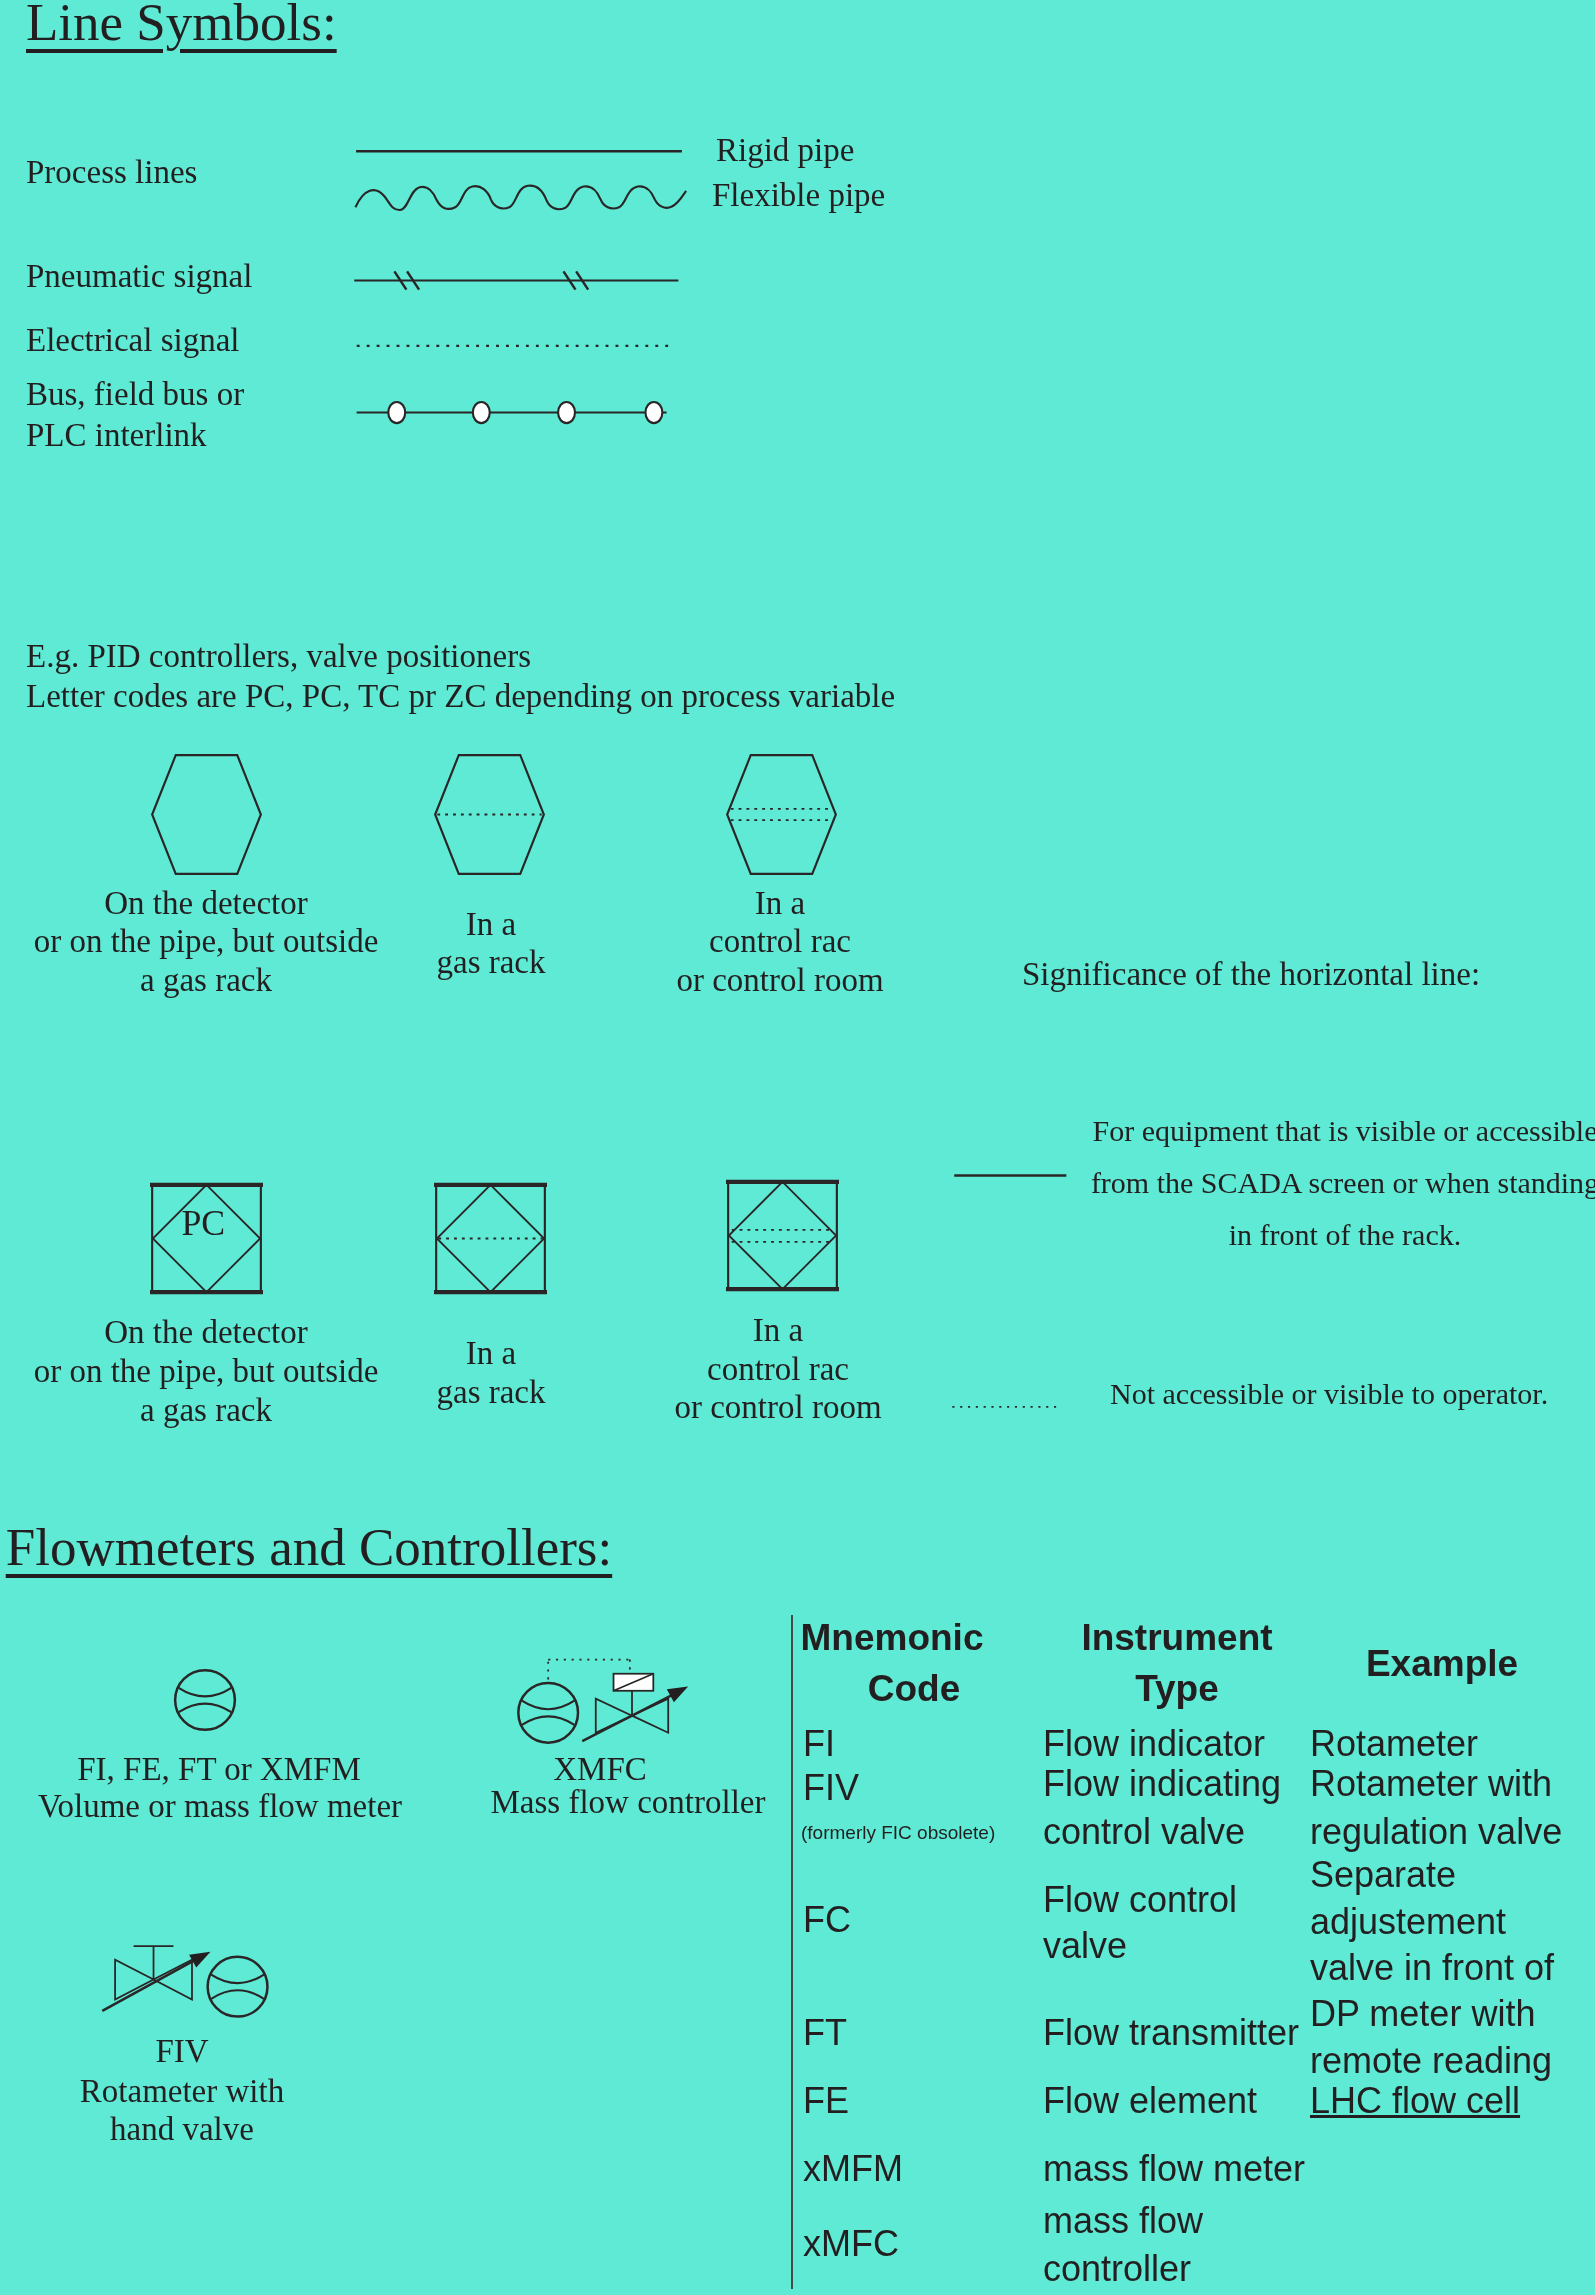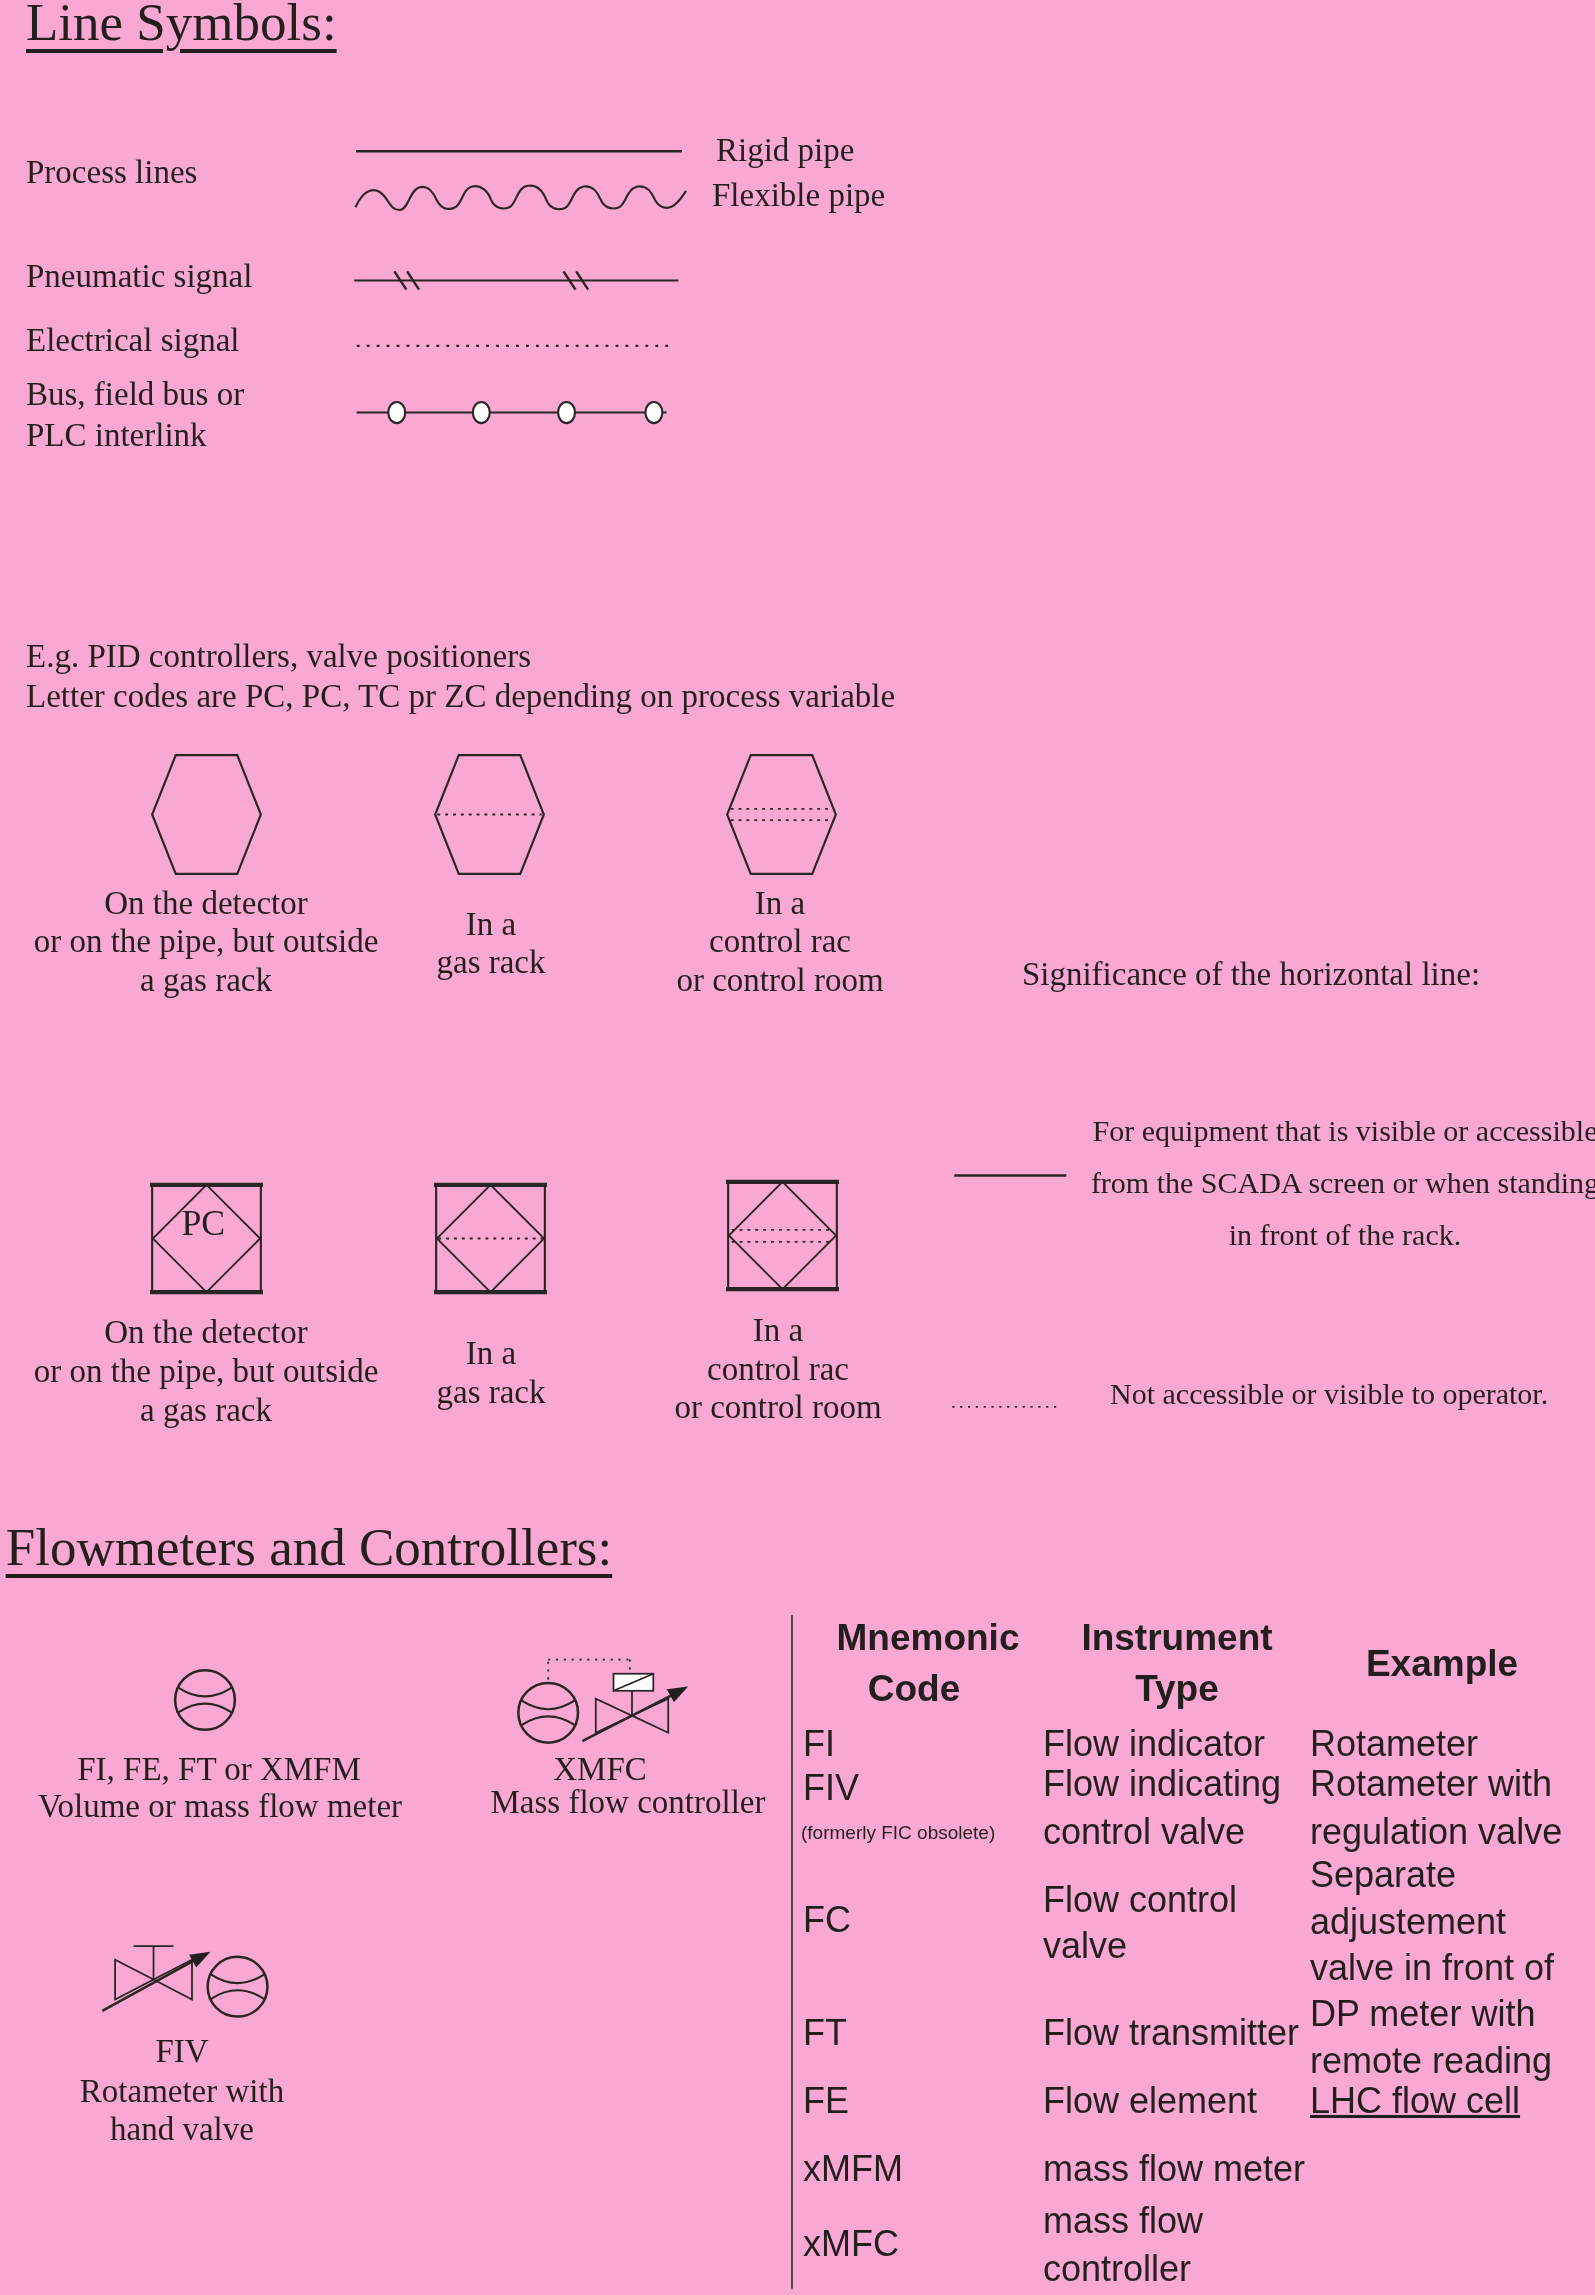--- a/index.html
+++ b/index.html
@@ -1,16 +1,16 @@
 <!DOCTYPE html>
 <html style="font-size:11.4px"><head>
 <meta charset="utf-8">
 <style>
   html,body{margin:0;padding:0;background:#ffffff;}
-  #page{position:relative;width:1595px;height:2295px;background:#f9a8d4;overflow:hidden;
+  #page{position:relative;width:1595px;height:2295px;background:#5eead4;overflow:hidden;
         font-family:"Liberation Serif",serif;color:#231f20;}
   .abs{position:absolute;white-space:pre;}
   .serif{font-family:"Liberation Serif",serif;font-size:33px;line-height:1.12;color:#231f20;}
   .sig{font-size:30px;}
   .sigtitle{font-size:33px;}
   .sans{font-family:"Liberation Sans",sans-serif;font-size:36px;line-height:1.1;color:#231f20;}
   .th{font-weight:bold;font-size:37px;}
   .small{font-size:19px;}
   .h{font-size:53px;text-decoration:underline;text-decoration-thickness:3.6px;text-underline-offset:8.5px;}
   .c{transform:translateX(-50%);}
@@ -168,21 +168,21 @@
     <circle class="stroke" cx="196" cy="74" r="42" stroke-width="3.5"></circle>
     <path class="stroke" stroke-width="3" d="M 159,57 Q 196,81 233,57"></path>
     <path class="stroke" stroke-width="3" d="M 159,91 Q 196,67 233,91"></path>
   </svg>
   <div class="abs serif c" style="left:182px;top:2033px;">FIV</div>
   <div class="abs serif c" style="left:182px;top:2073px;">Rotameter with</div>
   <div class="abs serif c" style="left:182px;top:2111px;">hand valve</div>
 
   <div class="abs" style="left:791px;top:1615px;width:2.1px;height:674px;background:#4a4a4a;"></div>
 
-  <div class="abs sans th c" style="left:928px;top:1618px;">Mnemonic</div>
+  <div class="abs sans th c" style="left:892px;top:1618px;">Mnemonic</div>
   <div class="abs sans th c" style="left:914px;top:1669px;">Code</div>
   <div class="abs sans th c" style="left:1177px;top:1618px;">Instrument</div>
   <div class="abs sans th c" style="left:1177px;top:1669px;">Type</div>
   <div class="abs sans th c" style="left:1442px;top:1644px;">Example</div>
 
   <div class="abs sans" style="left:803px;top:1724px;">FI</div>
   <div class="abs sans" style="left:1043px;top:1724px;">Flow indicator</div>
   <div class="abs sans" style="left:1310px;top:1724px;">Rotameter</div>
 
   <div class="abs sans" style="left:803px;top:1768px;">FIV</div>

